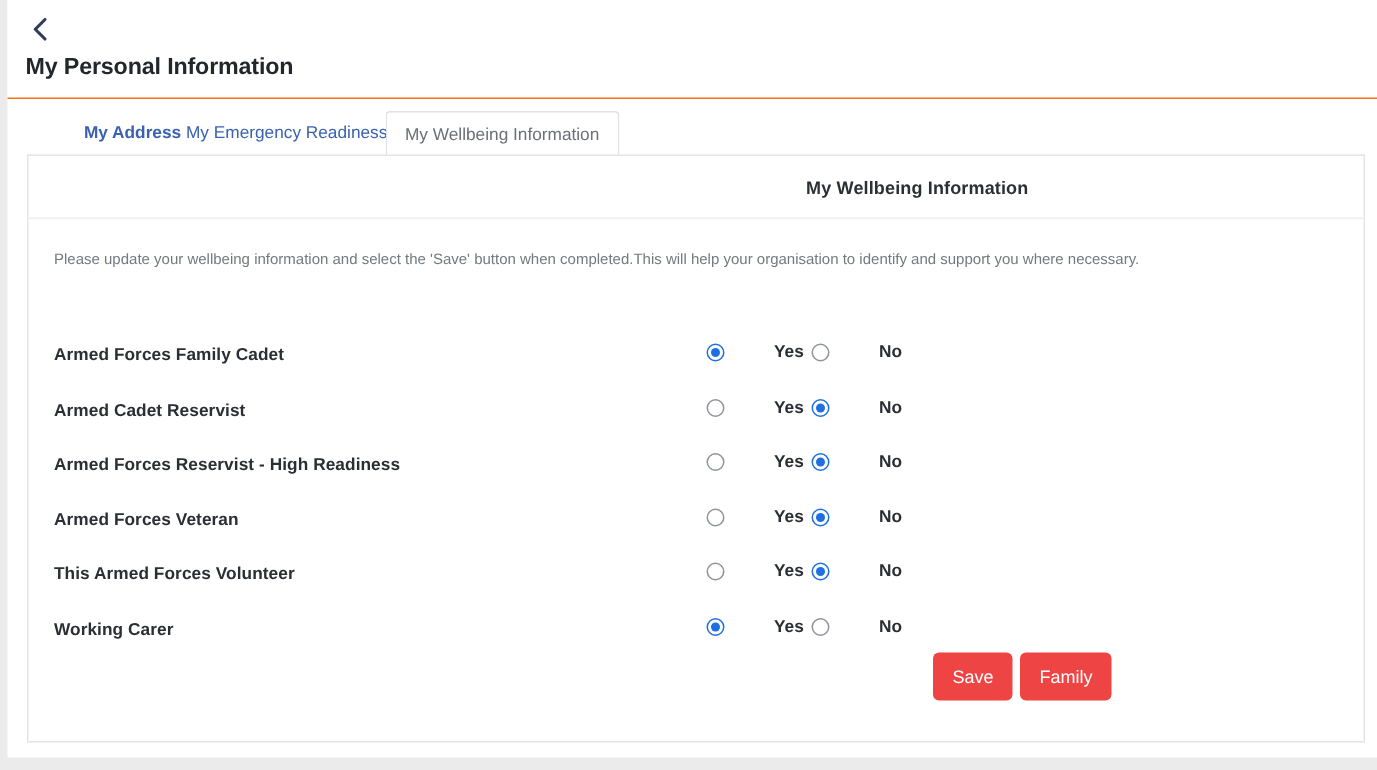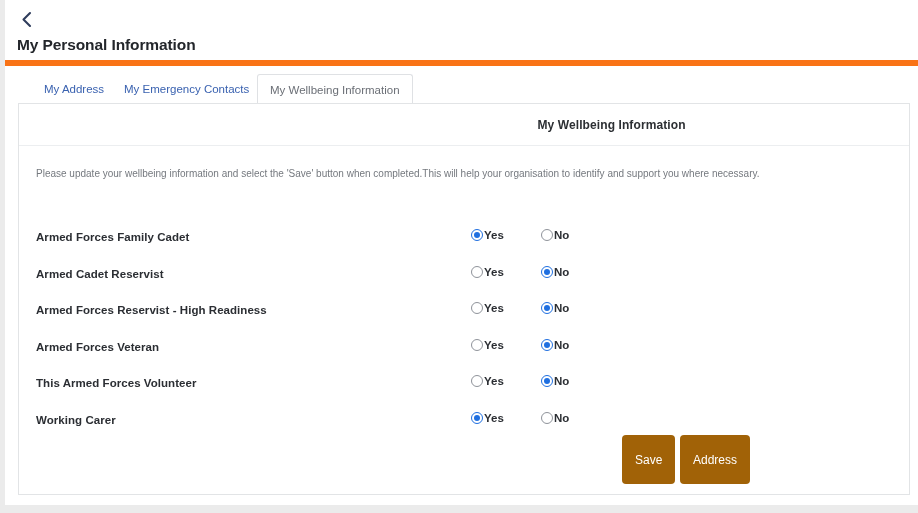--- a/index.html
+++ b/index.html
@@ -25,21 +25,21 @@
   }
 
   
   .topbar {
     position: absolute;
     left: 0;
     top: 0;
     width: 913px;
     height: 66px;
     background: #ffffff;
-    border-bottom: 6px solid #f97316;
+    border-bottom: 1px solid #f97316;
     box-sizing: border-box;
   }
   .back-btn {
     position: absolute;
     left: 8px;
     top: 6px;
     width: 26px;
     height: 26px;
     display: flex;
     align-items: center;
@@ -83,21 +83,21 @@
   }
   .tab.inactive { padding: 0 10px; }
   .tab.active {
     color: #6b6f76;
     background: #ffffff;
     border: 1px solid #dfe1e4;
     border-bottom: 1px solid #ffffff;
     padding: 0 12px;
     border-radius: 3px 3px 0 0;
   }
-  #tab-my-address   { left: 16px; }
+  #tab-my-address   { left: 28px; font-weight: bold; }
   #tab-my-emergency { left: 96px; }
   #tab-my-wellbeing { left: 239px; }
 
   
   .card {
     position: absolute;
     left: 13px;
     top: 103px;
     width: 892px;
     height: 392px;
@@ -193,30 +193,31 @@
     width: 6px;
     height: 6px;
     border-radius: 50%;
     background: #1f6fe0;
   }
   .opt-text {
     font-size: 11.5px;
     font-weight: 700;
     color: #2b2e33;
     margin-left: 1px;
+    padding-left: 32px;
   }
 
   
   .btn {
     position: absolute;
     top: 331px;
-    height: 49px;
+    height: 32px;
     border: none;
     border-radius: 4px;
-    background: #a16207;
+    background: #ef4444;
     color: #ffffff;
     font-family: "Liberation Sans", sans-serif;
     font-size: 12px;
     cursor: pointer;
     padding: 0 13px;
     line-height: 32px;
   }
   #save-button   { left: 603px; }
   #cancel-button { left: 661px; }
 </style>
@@ -234,21 +235,21 @@
       </span>
     </div>
     <div class="page-title">My Personal Information</div>
   </div>
 
   <div class="tabstrip">
     <div class="tab inactive" id="tab-my-address">
       <span>My Address</span>
     </div>
     <div class="tab inactive" id="tab-my-emergency">
-      <span>My Emergency Contacts</span>
+      <span>My Emergency Readiness</span>
     </div>
     <div class="tab active" id="tab-my-wellbeing">
       <span>My Wellbeing Information</span>
     </div>
   </div>
 
   <div class="card">
 
     <div class="card-header">
       <div class="card-header-title">My Wellbeing Information</div>
@@ -326,16 +327,16 @@
         </div>
         <div class="opt opt-no">
           <span class="radio off"></span>
           <span class="opt-text">No</span>
         </div>
       </div>
 
     </div>
 
     <button class="btn" id="save-button">Save</button>
-    <button class="btn" id="cancel-button">Address</button>
+    <button class="btn" id="cancel-button">Family</button>
 
   </div>
 </div>
 
 </body></html>

